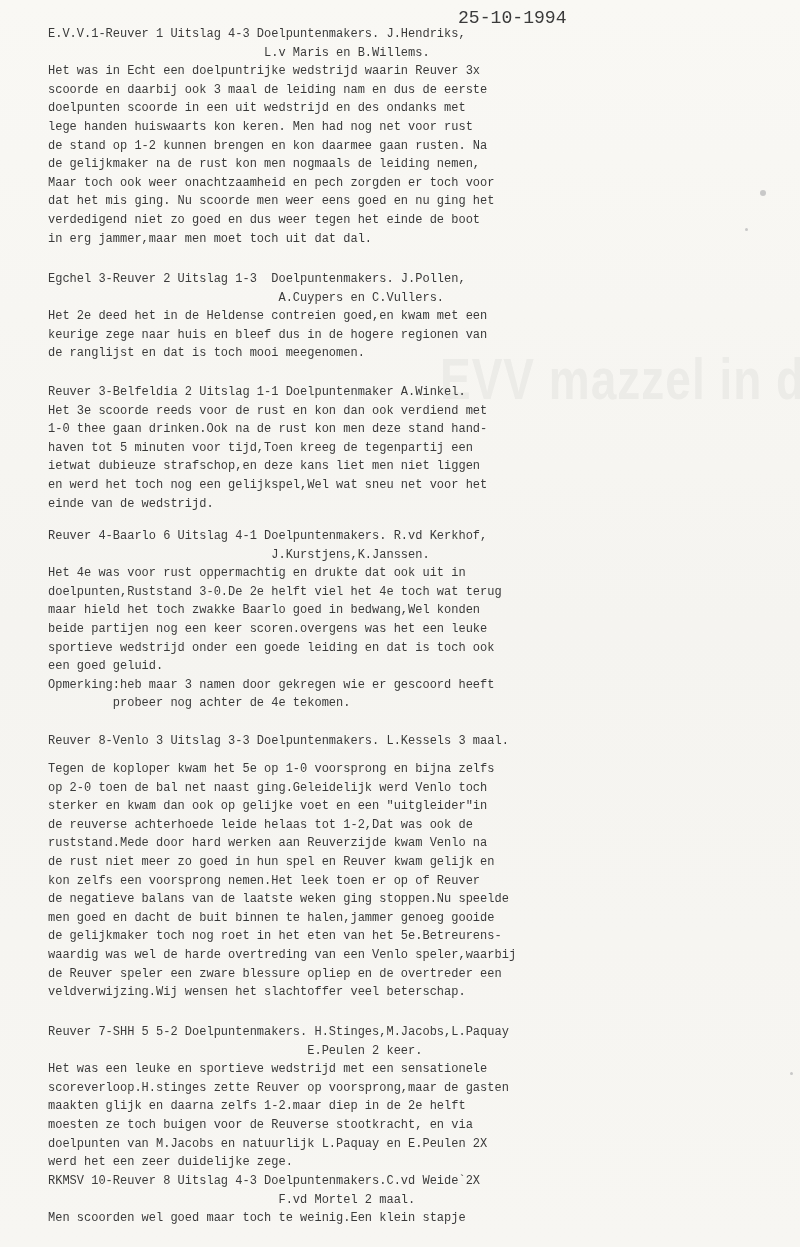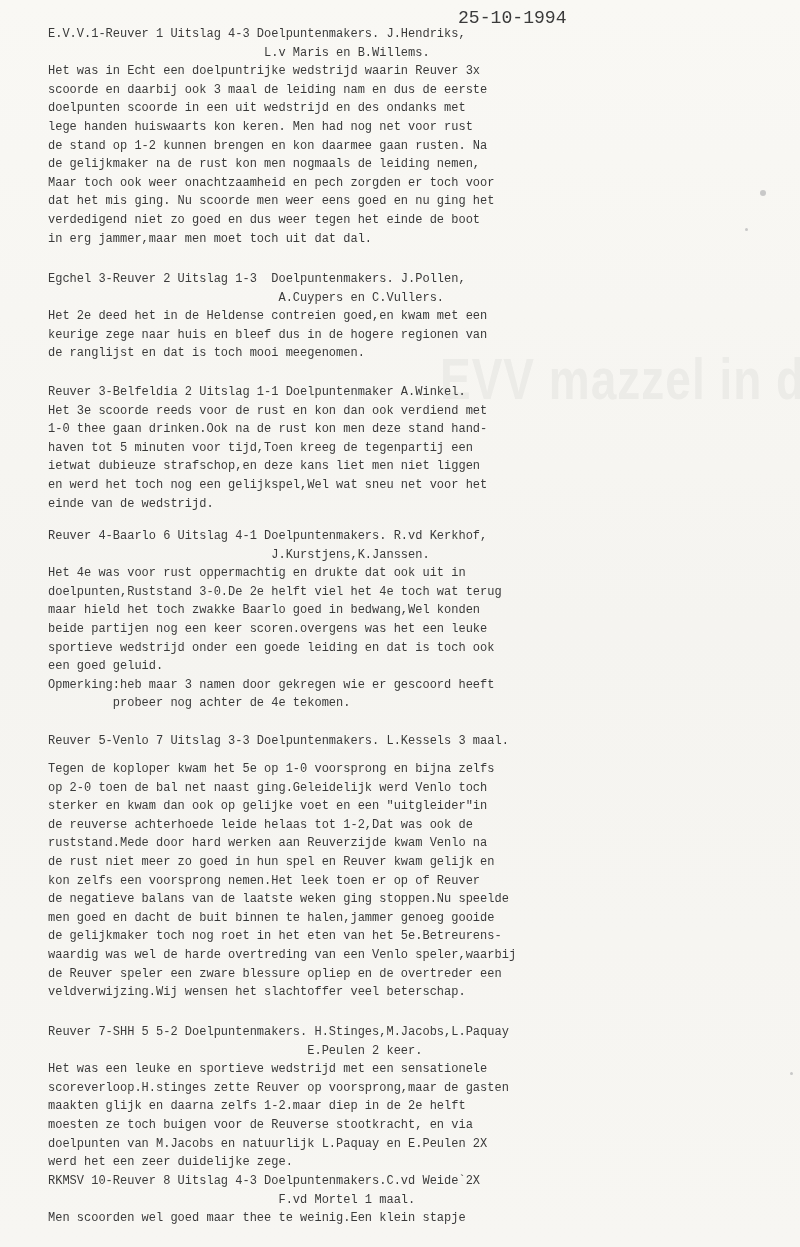--- a/index.html
+++ b/index.html
@@ -40,18 +40,18 @@
   <div class="speck" style="left:745px; top:228px; width:3px; height:3px;"></div>
   <div class="speck" style="left:790px; top:1072px; width:3px; height:3px;"></div>
 
   <div class="date">25-10-1994</div>
 
   <div id="doc-root">
       <div class="doc" style="top: 25px;"><span class="line">E.V.V.1-Reuver 1 Uitslag 4-3 Doelpuntenmakers. J.Hendriks,</span><span class="line">                              L.v Maris en B.Willems.</span><span class="line">Het was in Echt een doelpuntrijke wedstrijd waarin Reuver 3x</span><span class="line">scoorde en daarbij ook 3 maal de leiding nam en dus de eerste</span><span class="line">doelpunten scoorde in een uit wedstrijd en des ondanks met</span><span class="line">lege handen huiswaarts kon keren. Men had nog net voor rust</span><span class="line">de stand op 1-2 kunnen brengen en kon daarmee gaan rusten. Na</span><span class="line">de gelijkmaker na de rust kon men nogmaals de leiding nemen,</span><span class="line">Maar toch ook weer onachtzaamheid en pech zorgden er toch voor</span><span class="line">dat het mis ging. Nu scoorde men weer eens goed en nu ging het</span><span class="line">verdedigend niet zo goed en dus weer tegen het einde de boot</span><span class="line">in erg jammer,maar men moet toch uit dat dal.</span></div>
       <div class="doc" style="top: 270px;"><span class="line">Egchel 3-Reuver 2 Uitslag 1-3  Doelpuntenmakers. J.Pollen,</span><span class="line">                                A.Cuypers en C.Vullers.</span><span class="line">Het 2e deed het in de Heldense contreien goed,en kwam met een</span><span class="line">keurige zege naar huis en bleef dus in de hogere regionen van</span><span class="line">de ranglijst en dat is toch mooi meegenomen.</span></div>
       <div class="doc" style="top: 383px;"><span class="line">Reuver 3-Belfeldia 2 Uitslag 1-1 Doelpuntenmaker A.Winkel.</span><span class="line">Het 3e scoorde reeds voor de rust en kon dan ook verdiend met</span><span class="line">1-0 thee gaan drinken.Ook na de rust kon men deze stand hand-</span><span class="line">haven tot 5 minuten voor tijd,Toen kreeg de tegenpartij een</span><span class="line">ietwat dubieuze strafschop,en deze kans liet men niet liggen</span><span class="line">en werd het toch nog een gelijkspel,Wel wat sneu net voor het</span><span class="line">einde van de wedstrijd.</span></div>
       <div class="doc" style="top: 527px;"><span class="line">Reuver 4-Baarlo 6 Uitslag 4-1 Doelpuntenmakers. R.vd Kerkhof,</span><span class="line">                               J.Kurstjens,K.Janssen.</span><span class="line">Het 4e was voor rust oppermachtig en drukte dat ook uit in</span><span class="line">doelpunten,Ruststand 3-0.De 2e helft viel het 4e toch wat terug</span><span class="line">maar hield het toch zwakke Baarlo goed in bedwang,Wel konden</span><span class="line">beide partijen nog een keer scoren.overgens was het een leuke</span><span class="line">sportieve wedstrijd onder een goede leiding en dat is toch ook</span><span class="line">een goed geluid.</span><span class="line">Opmerking:heb maar 3 namen door gekregen wie er gescoord heeft</span><span class="line">         probeer nog achter de 4e tekomen.</span></div>
-      <div class="doc" style="top: 732px;">Reuver 5-Venlo 7 Uitslag 3-3 Doelpuntenmakers. L.Kessels 3 maal.</div>
+      <div class="doc" style="top: 732px;">Reuver 8-Venlo 3 Uitslag 3-3 Doelpuntenmakers. L.Kessels 3 maal.</div>
       <div class="doc" style="top: 760px;"><span class="line">Tegen de koploper kwam het 5e op 1-0 voorsprong en bijna zelfs</span><span class="line">op 2-0 toen de bal net naast ging.Geleidelijk werd Venlo toch</span><span class="line">sterker en kwam dan ook op gelijke voet en een "uitgleider"in</span><span class="line">de reuverse achterhoede leide helaas tot 1-2,Dat was ook de</span><span class="line">ruststand.Mede door hard werken aan Reuverzijde kwam Venlo na</span><span class="line">de rust niet meer zo goed in hun spel en Reuver kwam gelijk en</span><span class="line">kon zelfs een voorsprong nemen.Het leek toen er op of Reuver</span><span class="line">de negatieve balans van de laatste weken ging stoppen.Nu speelde</span><span class="line">men goed en dacht de buit binnen te halen,jammer genoeg gooide</span><span class="line">de gelijkmaker toch nog roet in het eten van het 5e.Betreurens-</span><span class="line">waardig was wel de harde overtreding van een Venlo speler,waarbij</span><span class="line">de Reuver speler een zware blessure opliep en de overtreder een</span><span class="line">veldverwijzing.Wij wensen het slachtoffer veel beterschap.</span></div>
       <div class="doc" style="top: 1023px;"><span class="line">Reuver 7-SHH 5 5-2 Doelpuntenmakers. H.Stinges,M.Jacobs,L.Paquay</span><span class="line">                                    E.Peulen 2 keer.</span><span class="line">Het was een leuke en sportieve wedstrijd met een sensationele</span><span class="line">scoreverloop.H.stinges zette Reuver op voorsprong,maar de gasten</span><span class="line">maakten glijk en daarna zelfs 1-2.maar diep in de 2e helft</span><span class="line">moesten ze toch buigen voor de Reuverse stootkracht, en via</span><span class="line">doelpunten van M.Jacobs en natuurlijk L.Paquay en E.Peulen 2X</span><span class="line">werd het een zeer duidelijke zege.</span></div>
-      <div class="doc" style="top: 1172px;"><span class="line">RKMSV 10-Reuver 8 Uitslag 4-3 Doelpuntenmakers.C.vd Weide`2X</span><span class="line">                                F.vd Mortel 1 maal.</span><span class="line">Men scoorden wel goed maar thee te weinig.Een klein stapje</span></div>
+      <div class="doc" style="top: 1172px;"><span class="line">RKMSV 10-Reuver 8 Uitslag 4-3 Doelpuntenmakers.C.vd Weide`2X</span><span class="line">                                F.vd Mortel 2 maal.</span><span class="line">Men scoorden wel goed maar toch te weinig.Een klein stapje</span></div>
     </div>
 </div>
 
 </body></html>

